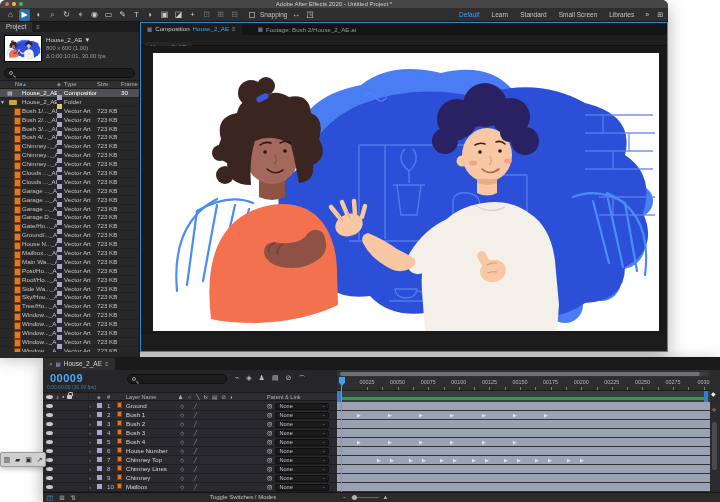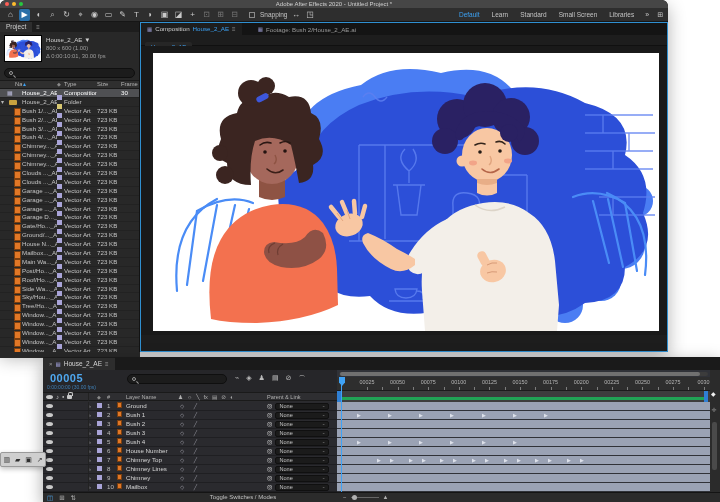--- a/index.html
+++ b/index.html
@@ -611,21 +611,21 @@
       <span id="tl-tab">
         <span class="x">×</span>
         <span class="chip">▦</span>
         <span>House_2_AE</span>
         <span class="x">≡</span>
       </span>
     </div>
 
     <div id="tl-left">
       <div id="tl-timebar">
-        <span id="tl-timecode">00005</span>
+        <span id="tl-timecode">00009</span>
         <span id="tl-timecode-sub">0:00:00:00 (30.00 fps)</span>
         <div id="tl-search" class="searchbox">
             <span class="mag"></span>
           </div>
         <span id="tl-icons">
             <span class="ico">⌁</span>
             <span class="ico">◈</span>
             <span class="ico">♟</span>
             <span class="ico">▤</span>
             <span class="ico">⊘</span>

